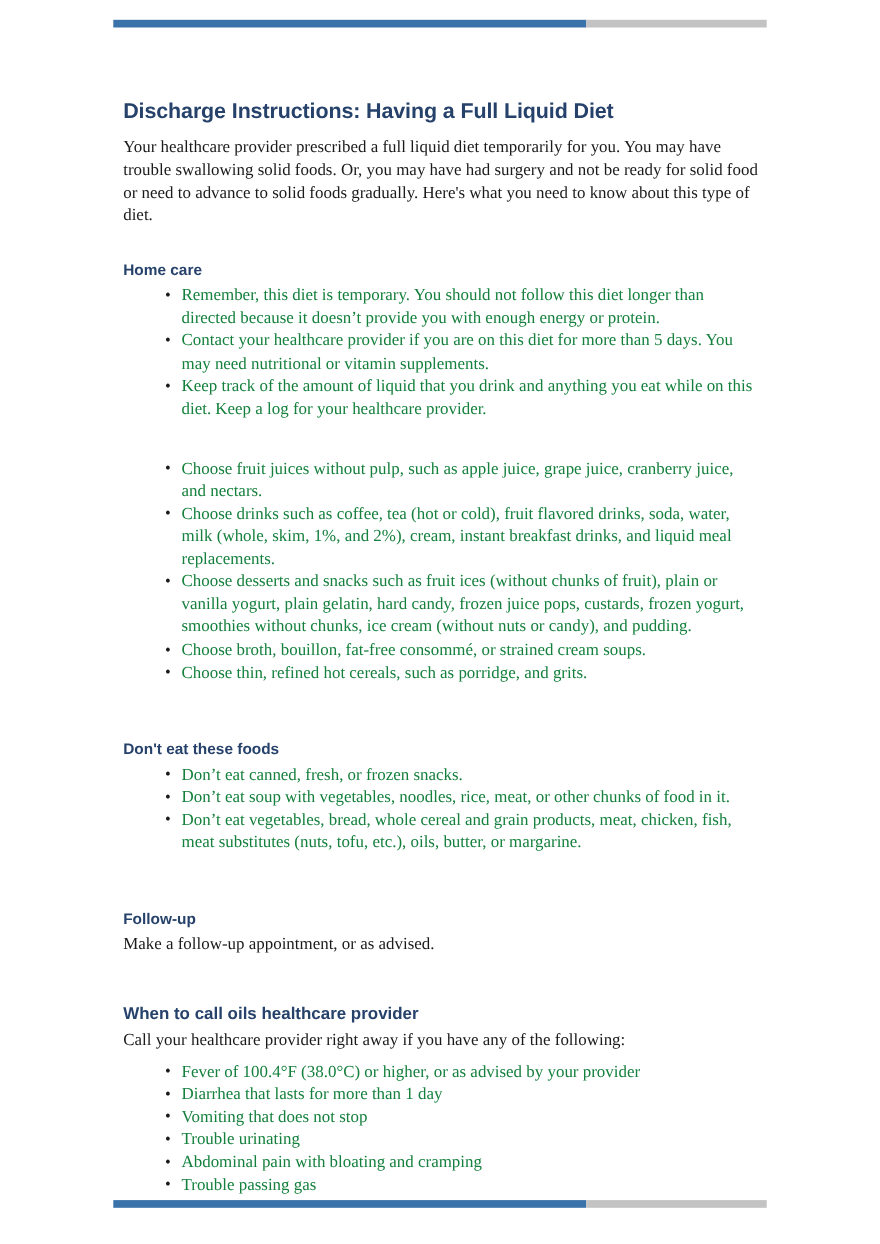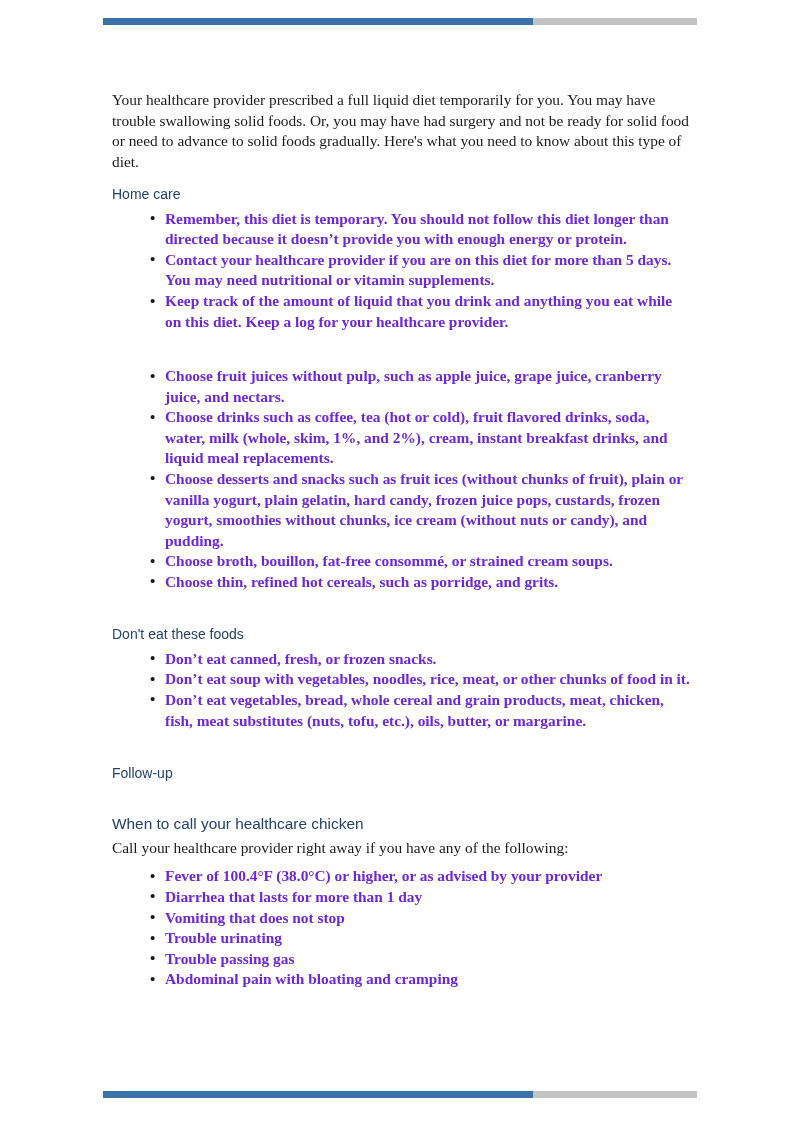--- a/index.html
+++ b/index.html
@@ -49,23 +49,23 @@
     font-weight: bold;
     color: #26426b;
     margin: 0 0 11px 0;
     letter-spacing: -0.1px;
     line-height: 1.2;
   }
 
   h2.section-title {
     font-family: "Liberation Sans", sans-serif;
     font-size: 14px;
-    font-weight: normal;
+    font-weight: bold;
     color: #26426b;
-    margin: 0 0 5px 0;
+    margin: 16px 0 5px 0;
     line-height: 1.25;
   }
   h2.section-title.big {
     font-size: 15.4px;
   }
 
   p.body-text {
     font-size: 15.4px;
     line-height: 1.335;
     color: #1a1a1a;
@@ -74,25 +74,24 @@
   }
 
   ul.bullets {
     margin: 0;
     padding: 0 0 0 38px;
     list-style: none;
   }
   ul.bullets > li {
     font-size: 15.4px;
     line-height: 1.335;
-    color: #6d28d9;
+    color: #15803d;
     position: relative;
     padding-left: 15px;
     margin: 0;
-    font-weight: bold;
   }
   ul.bullets > li::before {
     content: "\2022";
     position: absolute;
     left: 0;
     top: -0.5px;
     font-size: 15px;
     color: #1a1a1a;
   }
 
@@ -122,20 +121,21 @@
 
 <div class="page">
 
   <div class="rule rule-top">
     <div class="seg-blue"></div>
     <div class="seg-gray"></div>
   </div>
 
   <div class="content">
 
+    <h1 class="doc-title">Discharge Instructions: Having a Full Liquid Diet</h1>
 
     <p class="body-text">Your healthcare provider prescribed a full liquid diet temporarily for you. You may have trouble swallowing solid foods. Or, you may have had surgery and not be ready for solid food or need to advance to solid foods gradually. Here's what you need to know about this type of diet.</p>
 
     <div class="gap-sm"></div>
 
     <h2 class="section-title">Home care</h2>
     <ul class="bullets">
       <li>Remember, this diet is temporary. You should not follow this diet longer than directed because it doesn’t provide you with enough energy or protein.</li>
       <li>Contact your healthcare provider if you are on this diet for more than 5 days. You may need nutritional or vitamin supplements.</li>
       <li>Keep track of the amount of liquid that you drink and anything you eat while on this diet. Keep a log for your healthcare provider.</li>
@@ -156,33 +156,34 @@
     <h2 class="section-title">Don't eat these foods</h2>
     <ul class="bullets">
       <li>Don’t eat canned, fresh, or frozen snacks.</li>
       <li>Don’t eat soup with vegetables, noodles, rice, meat, or other chunks of food in it.</li>
       <li>Don’t eat vegetables, bread, whole cereal and grain products, meat, chicken, fish, meat substitutes (nuts, tofu, etc.), oils, butter, or margarine.</li>
     </ul>
 
     <div class="gap-lg"></div>
 
     <h2 class="section-title">Follow-up</h2>
+    <p class="body-text">Make a follow-up appointment, or as advised.</p>
 
     <div class="gap-md"></div>
 
-    <h2 class="section-title big">When to call your healthcare chicken</h2>
+    <h2 class="section-title big">When to call oils healthcare provider</h2>
     <p class="body-text">Call your healthcare provider right away if you have any of the following:</p>
     <div class="gap-xs"></div>
     <ul class="bullets">
       <li>Fever of 100.4°F (38.0°C) or higher, or as advised by your provider</li>
       <li>Diarrhea that lasts for more than 1 day</li>
       <li>Vomiting that does not stop</li>
       <li>Trouble urinating</li>
+      <li>Abdominal pain with bloating and cramping</li>
       <li>Trouble passing gas</li>
-      <li>Abdominal pain with bloating and cramping</li>
     </ul>
 
   </div>
 
   <div class="rule rule-bottom">
     <div class="seg-blue"></div>
     <div class="seg-gray"></div>
   </div>
 
   <div class="footer">

